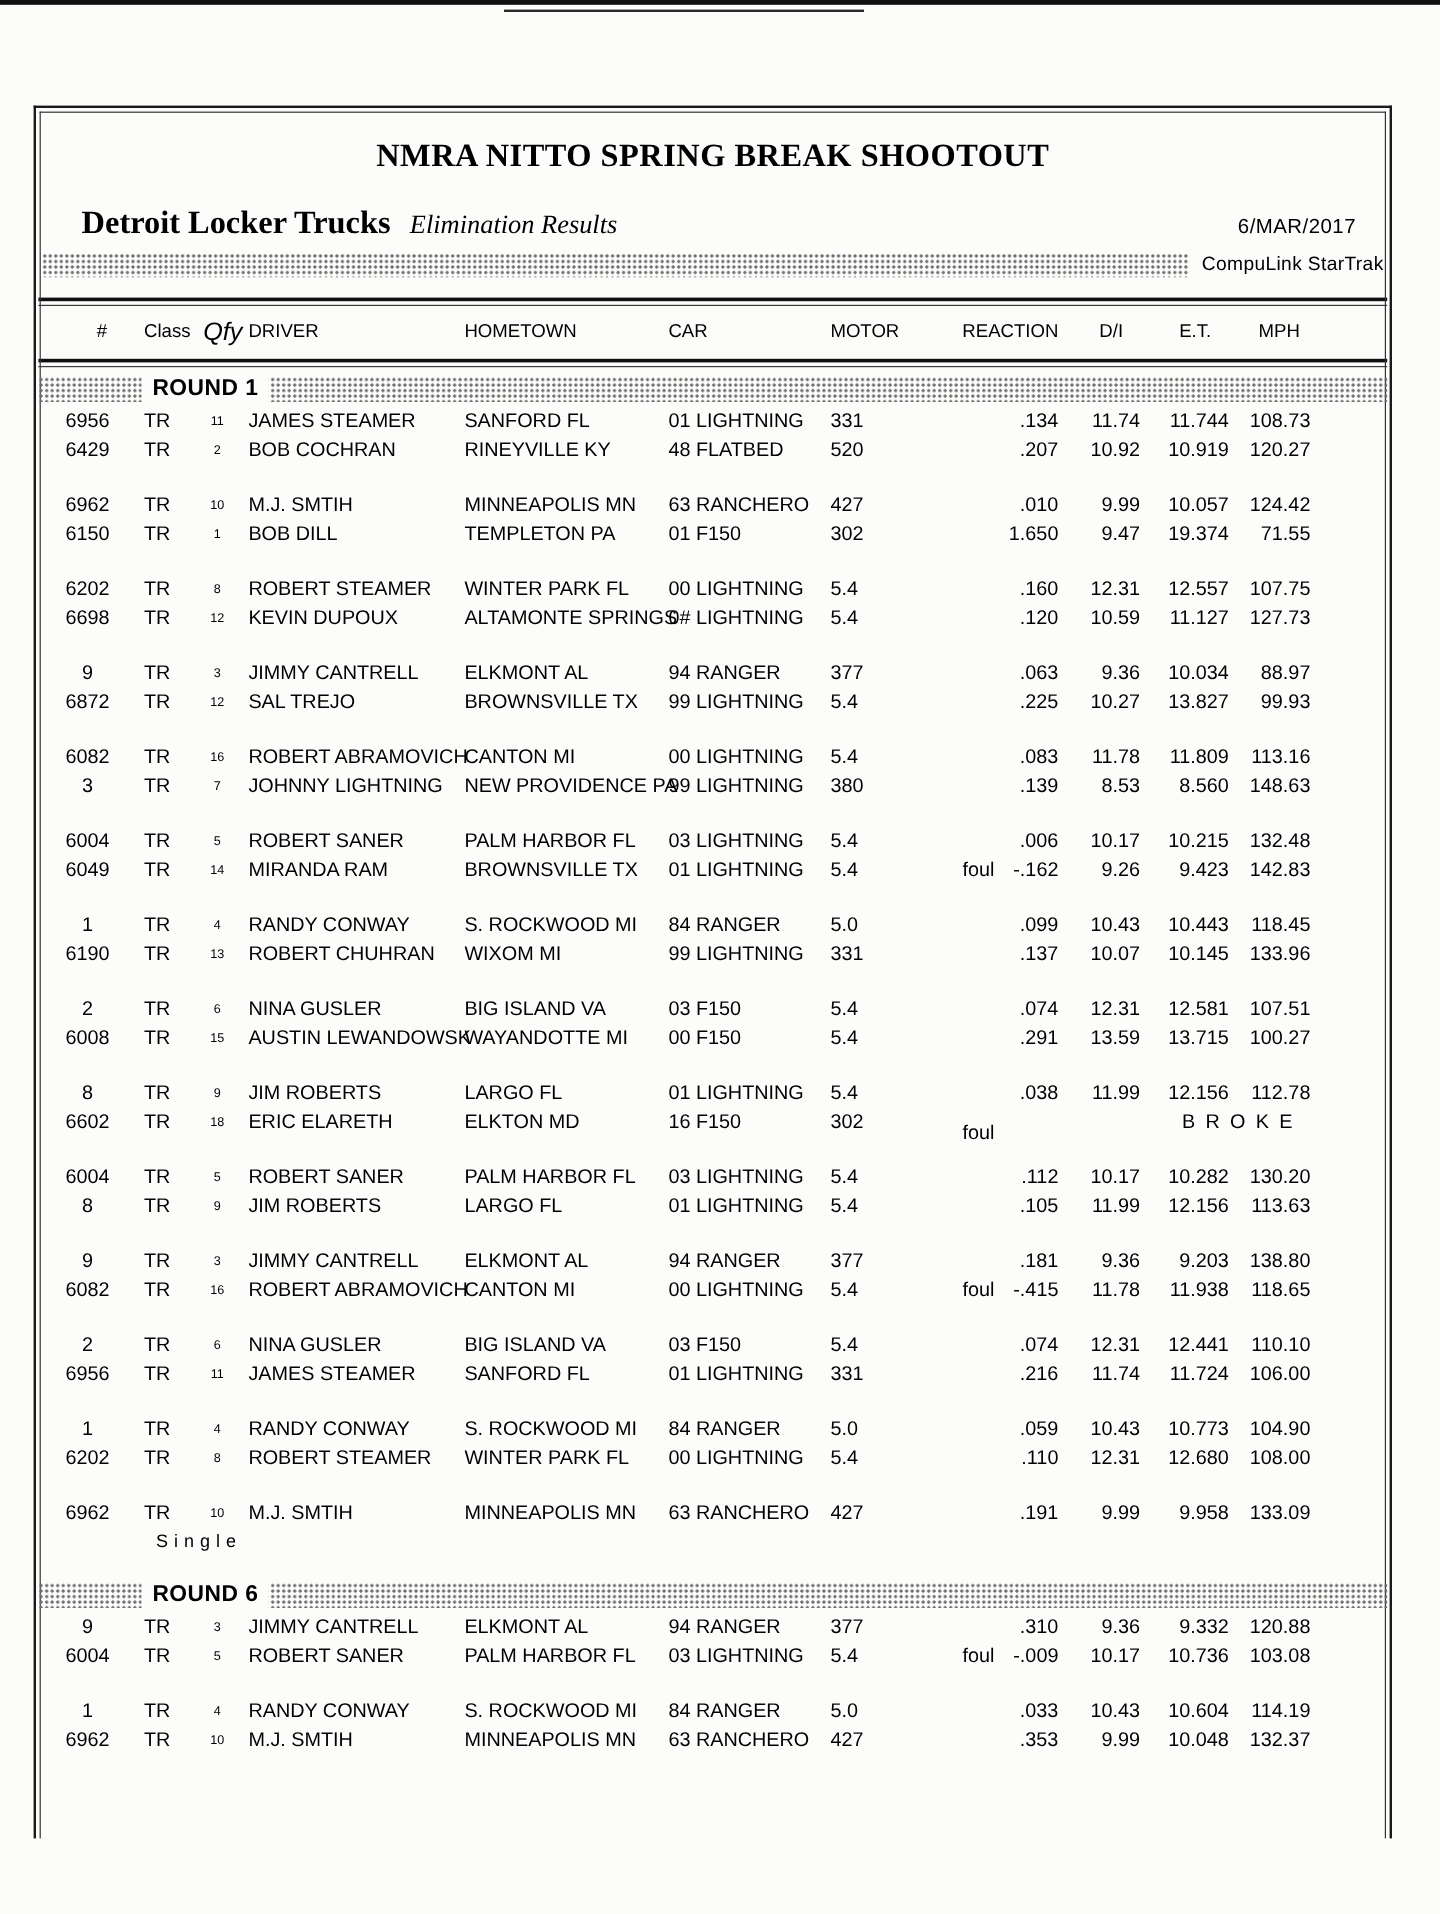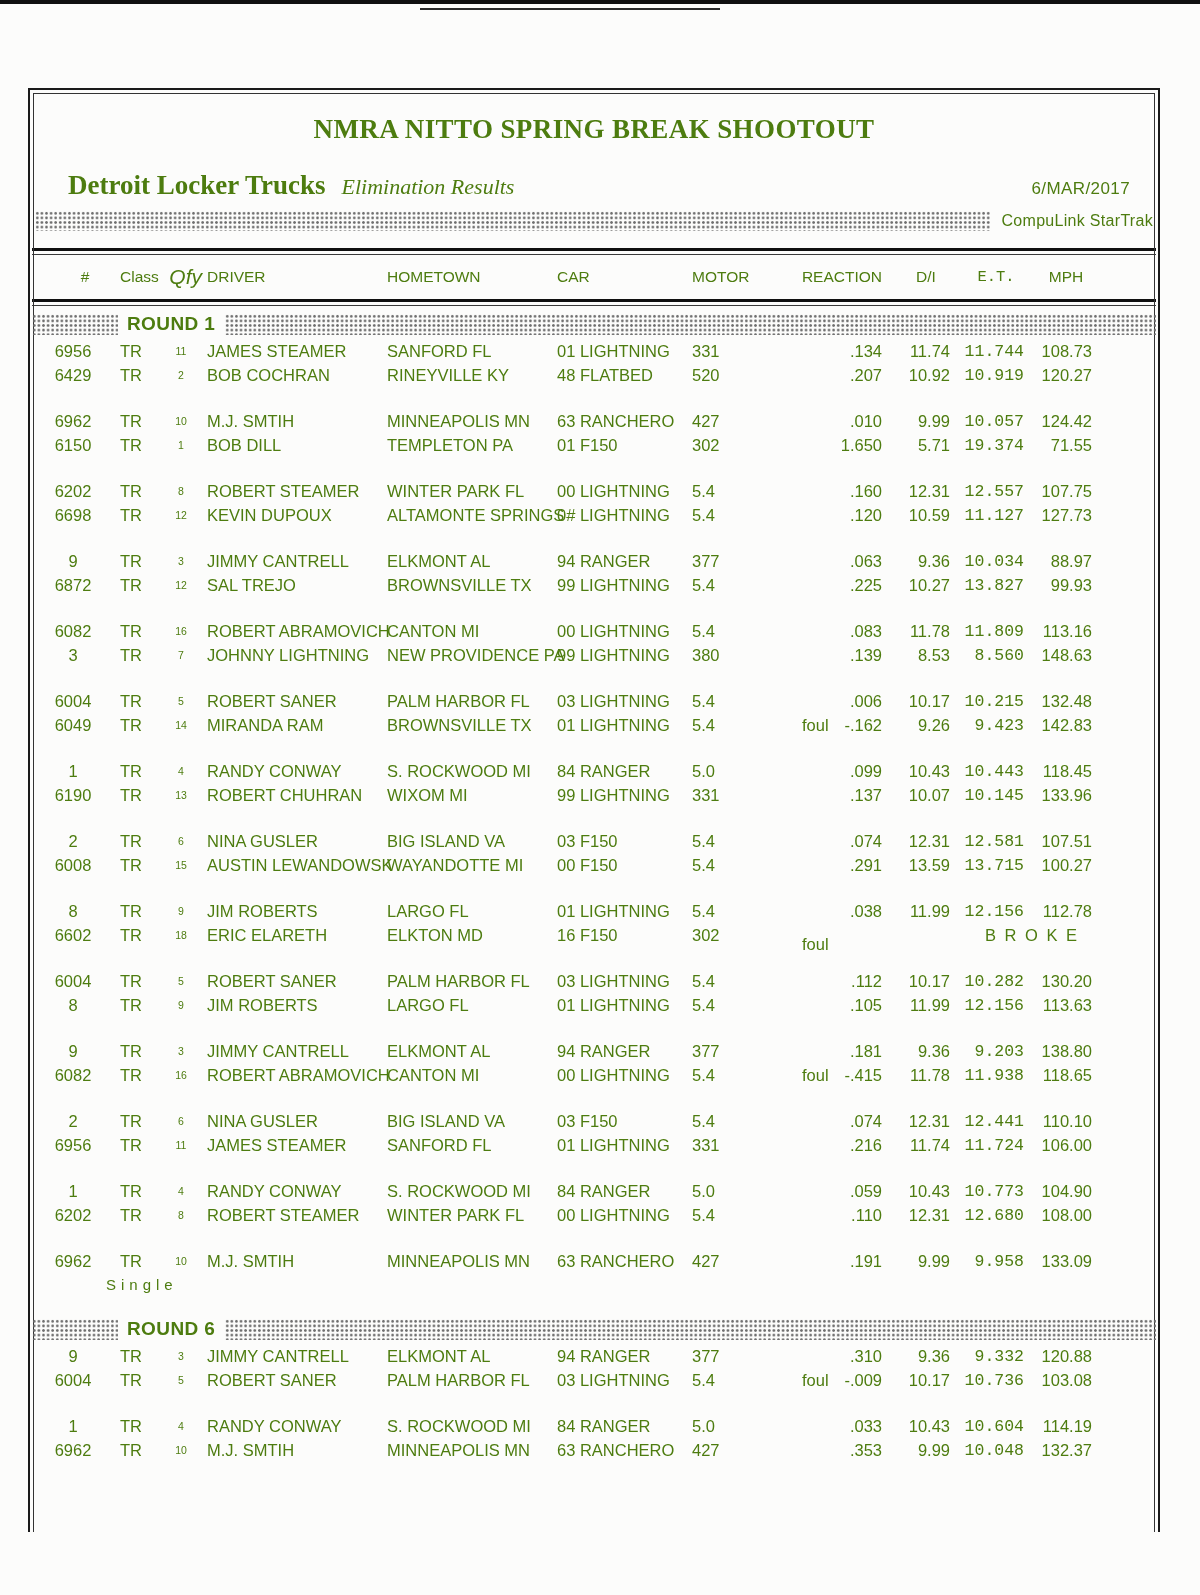--- a/index.html
+++ b/index.html
@@ -1,17 +1,17 @@
 <!DOCTYPE html>
 <html><head>
 <meta charset="utf-8">
 <style>
   html,body{margin:0;padding:0;background:#ffffff;}
   .page{position:relative;width:1200px;height:1595px;background:#fcfcfb;overflow:hidden;
-        font-family:"Liberation Sans",sans-serif;color:#4d7c0f;}
+        font-family:"Liberation Sans",sans-serif;color:#000000;}
   .top-artifact{position:absolute;top:0;left:0;width:100%;height:4px;background:#101010;}
   .top-artifact2{position:absolute;top:8px;left:420px;width:300px;height:2px;background:#2a2a2a;}
 
   .frame{position:absolute;left:28px;top:88px;width:1128px;height:1442px;
          border-left:2px solid #1a1a1a;border-top:2px solid #1a1a1a;border-right:2px solid #1a1a1a;}
   .frame::before{content:"";position:absolute;left:3px;top:3px;right:3px;bottom:0;
          border-left:1px solid #333;border-top:1px solid #333;border-right:1px solid #333;pointer-events:none;}
 
   .event-title{margin-top:24px;text-align:center;font-family:"Liberation Serif",serif;
                font-weight:bold;font-size:27px;letter-spacing:0.4px;}
@@ -50,24 +50,24 @@
   .c-num{text-align:center;}
   .c-class{padding-left:8px;}
   .c-qfy{text-align:center;font-size:10.5px;}
   .c-driver{padding-left:5px;}
   .c-hometown{padding-left:5px;}
   .c-car{padding-left:5px;}
   .c-motor{padding-left:8px;}
   .c-re{text-align:right;padding-right:8px;position:relative;}
   .foul{position:absolute;left:30px;}
   .c-di{text-align:right;padding-right:12px;}
-  .c-et{text-align:right;padding-right:6px;font-family:Liberation Mono, monospace;}
+  .c-et{text-align:right;padding-right:6px;}
   .c-mph{text-align:right;padding-right:10px;}
   .c-broke{grid-column:span 2;text-align:center;letter-spacing:2px;}
-  .single-note{height:24px;line-height:24px;margin-left:76px;font-size:15px;letter-spacing:5px;}
+  .single-note{height:24px;line-height:24px;margin-left:100px;font-size:15px;letter-spacing:5px;}
 </style>
 </head>
 <body>
 
 <div class="page">
   <div class="top-artifact"></div>
   <div class="top-artifact2"></div>
 
   <div class="frame">
     <div class="event-title">NMRA NITTO SPRING BREAK SHOOTOUT</div>
@@ -149,21 +149,21 @@
             </div>
             <div class="row">
               <div class="cell c-num">6150</div>
               <div class="cell c-class">TR</div>
               <div class="cell c-qfy">1</div>
               <div class="cell c-driver">BOB DILL</div>
               <div class="cell c-hometown">TEMPLETON PA</div>
               <div class="cell c-car">01 F150</div>
               <div class="cell c-motor">302</div>
               <div class="cell c-re">1.650</div>
-              <div class="cell c-di">5.71</div>
+              <div class="cell c-di">9.47</div>
               <div class="cell c-et">19.374</div>
               <div class="cell c-mph">71.55</div>
             </div>
           </div>
           <div class="pair-group">
             <div class="row">
               <div class="cell c-num">6202</div>
               <div class="cell c-class">TR</div>
               <div class="cell c-qfy">8</div>
               <div class="cell c-driver">ROBERT STEAMER</div>

